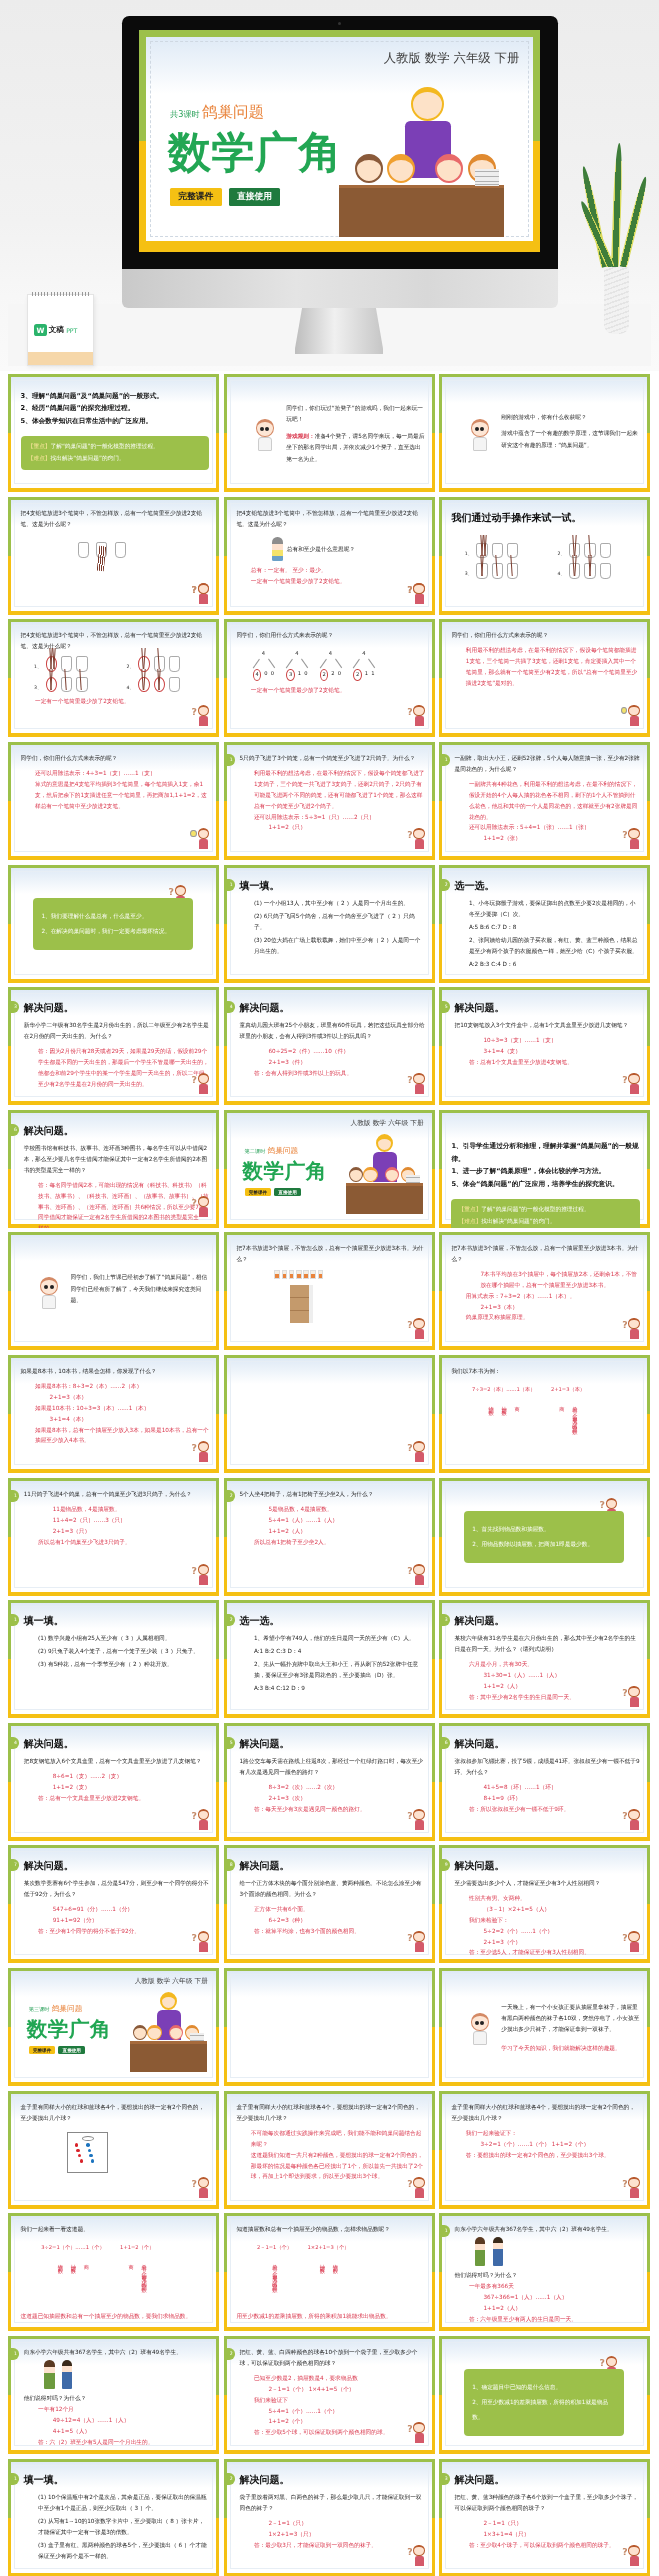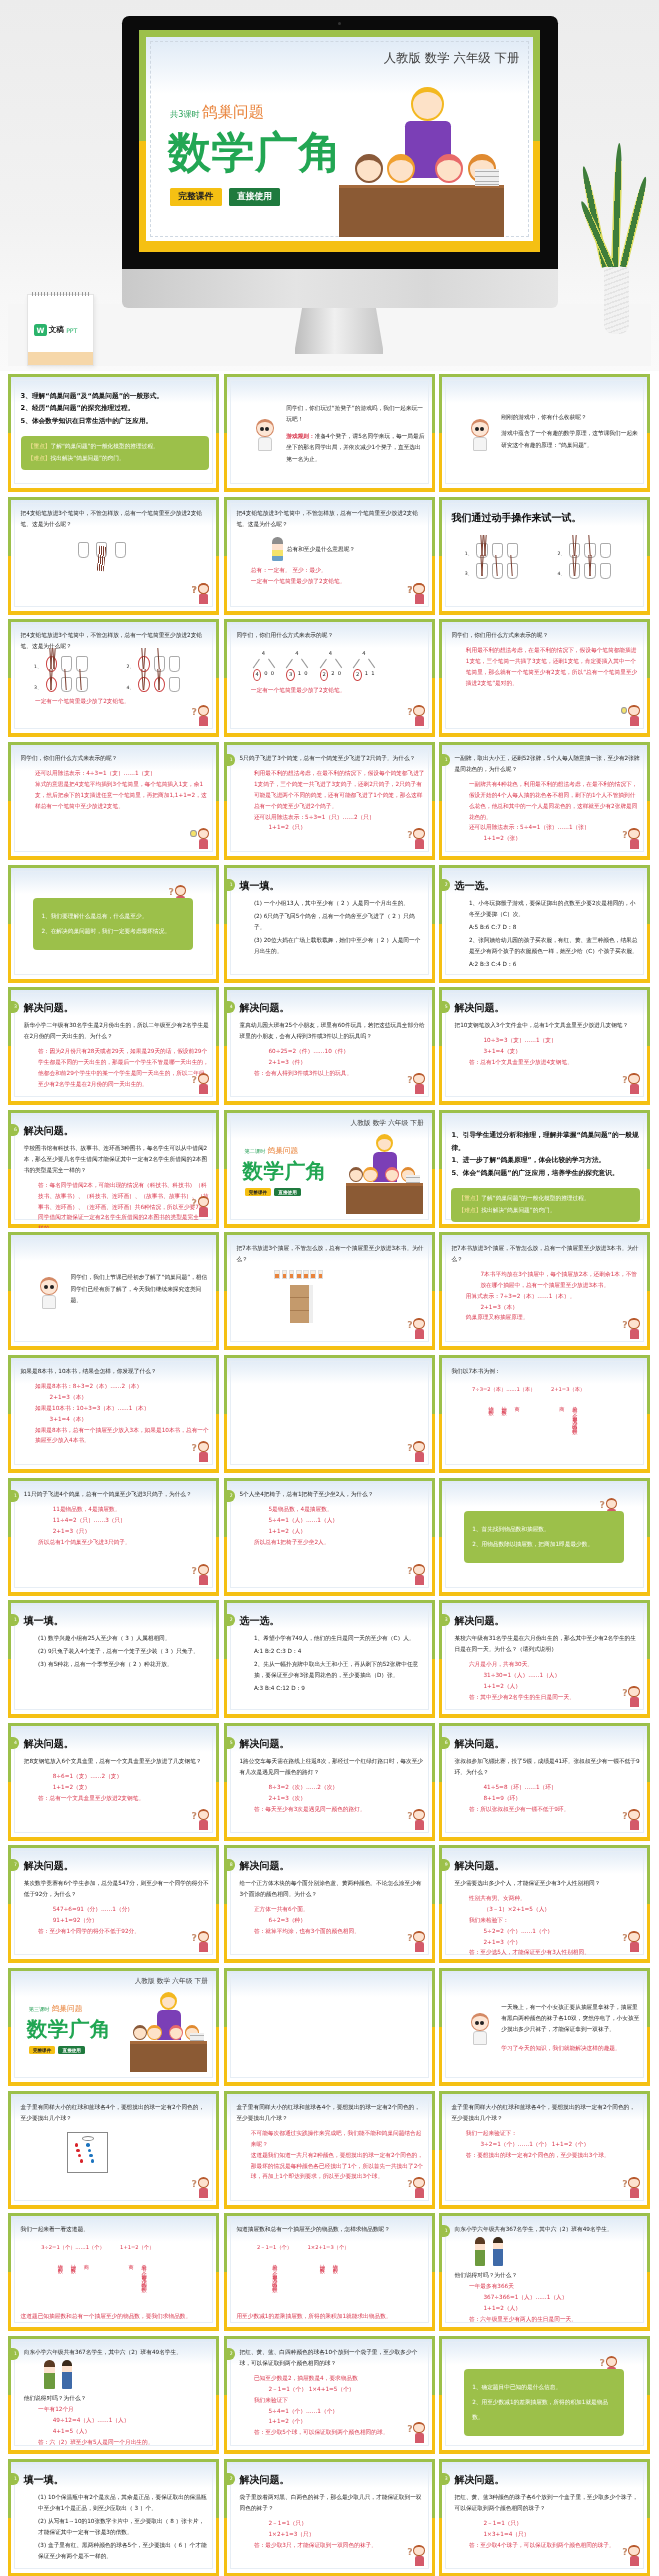--- a/index.html
+++ b/index.html
@@ -662,21 +662,21 @@
         <div class="kid" style="left:55px;border:1.5px solid #e08a30;border-top-width:3.6px;"></div>
         <div class="desk"></div>
         <div class="books"></div>
       </div>
     </section>
     <section class="slide" style="left:439px;top:1110px;">
       <div class="frame-top"></div>
       <div class="frame-bot"></div>
       <div class="sky"></div>
       <div class="inner-line"></div>
-      <div class="content" style="top: 19px;">
+      <div class="content" style="top: 30px;">
         <div class="big-obj">1、引导学生通过分析和推理，理解并掌握“鸽巢问题”的一般规律。</div>
         <div class="big-obj">1、进一步了解“鸽巢原理”，体会比较的学习方法。</div>
         <div class="big-obj">5、体会“鸽巢问题”的广泛应用，培养学生的探究意识。</div>
         <div class="green-box" style="margin-top:8.2px;">
           <div><span class="tag">【重点】</span><span>了解“鸽巢问题”的一般化模型的推理过程。</span></div>
           <div><span class="tag">【难点】</span><span>找出解决“鸽巢问题”的窍门。</span></div>
         </div>
       </div>
     </section>
     <section class="slide" style="left:8.2px;top:1232px;">

